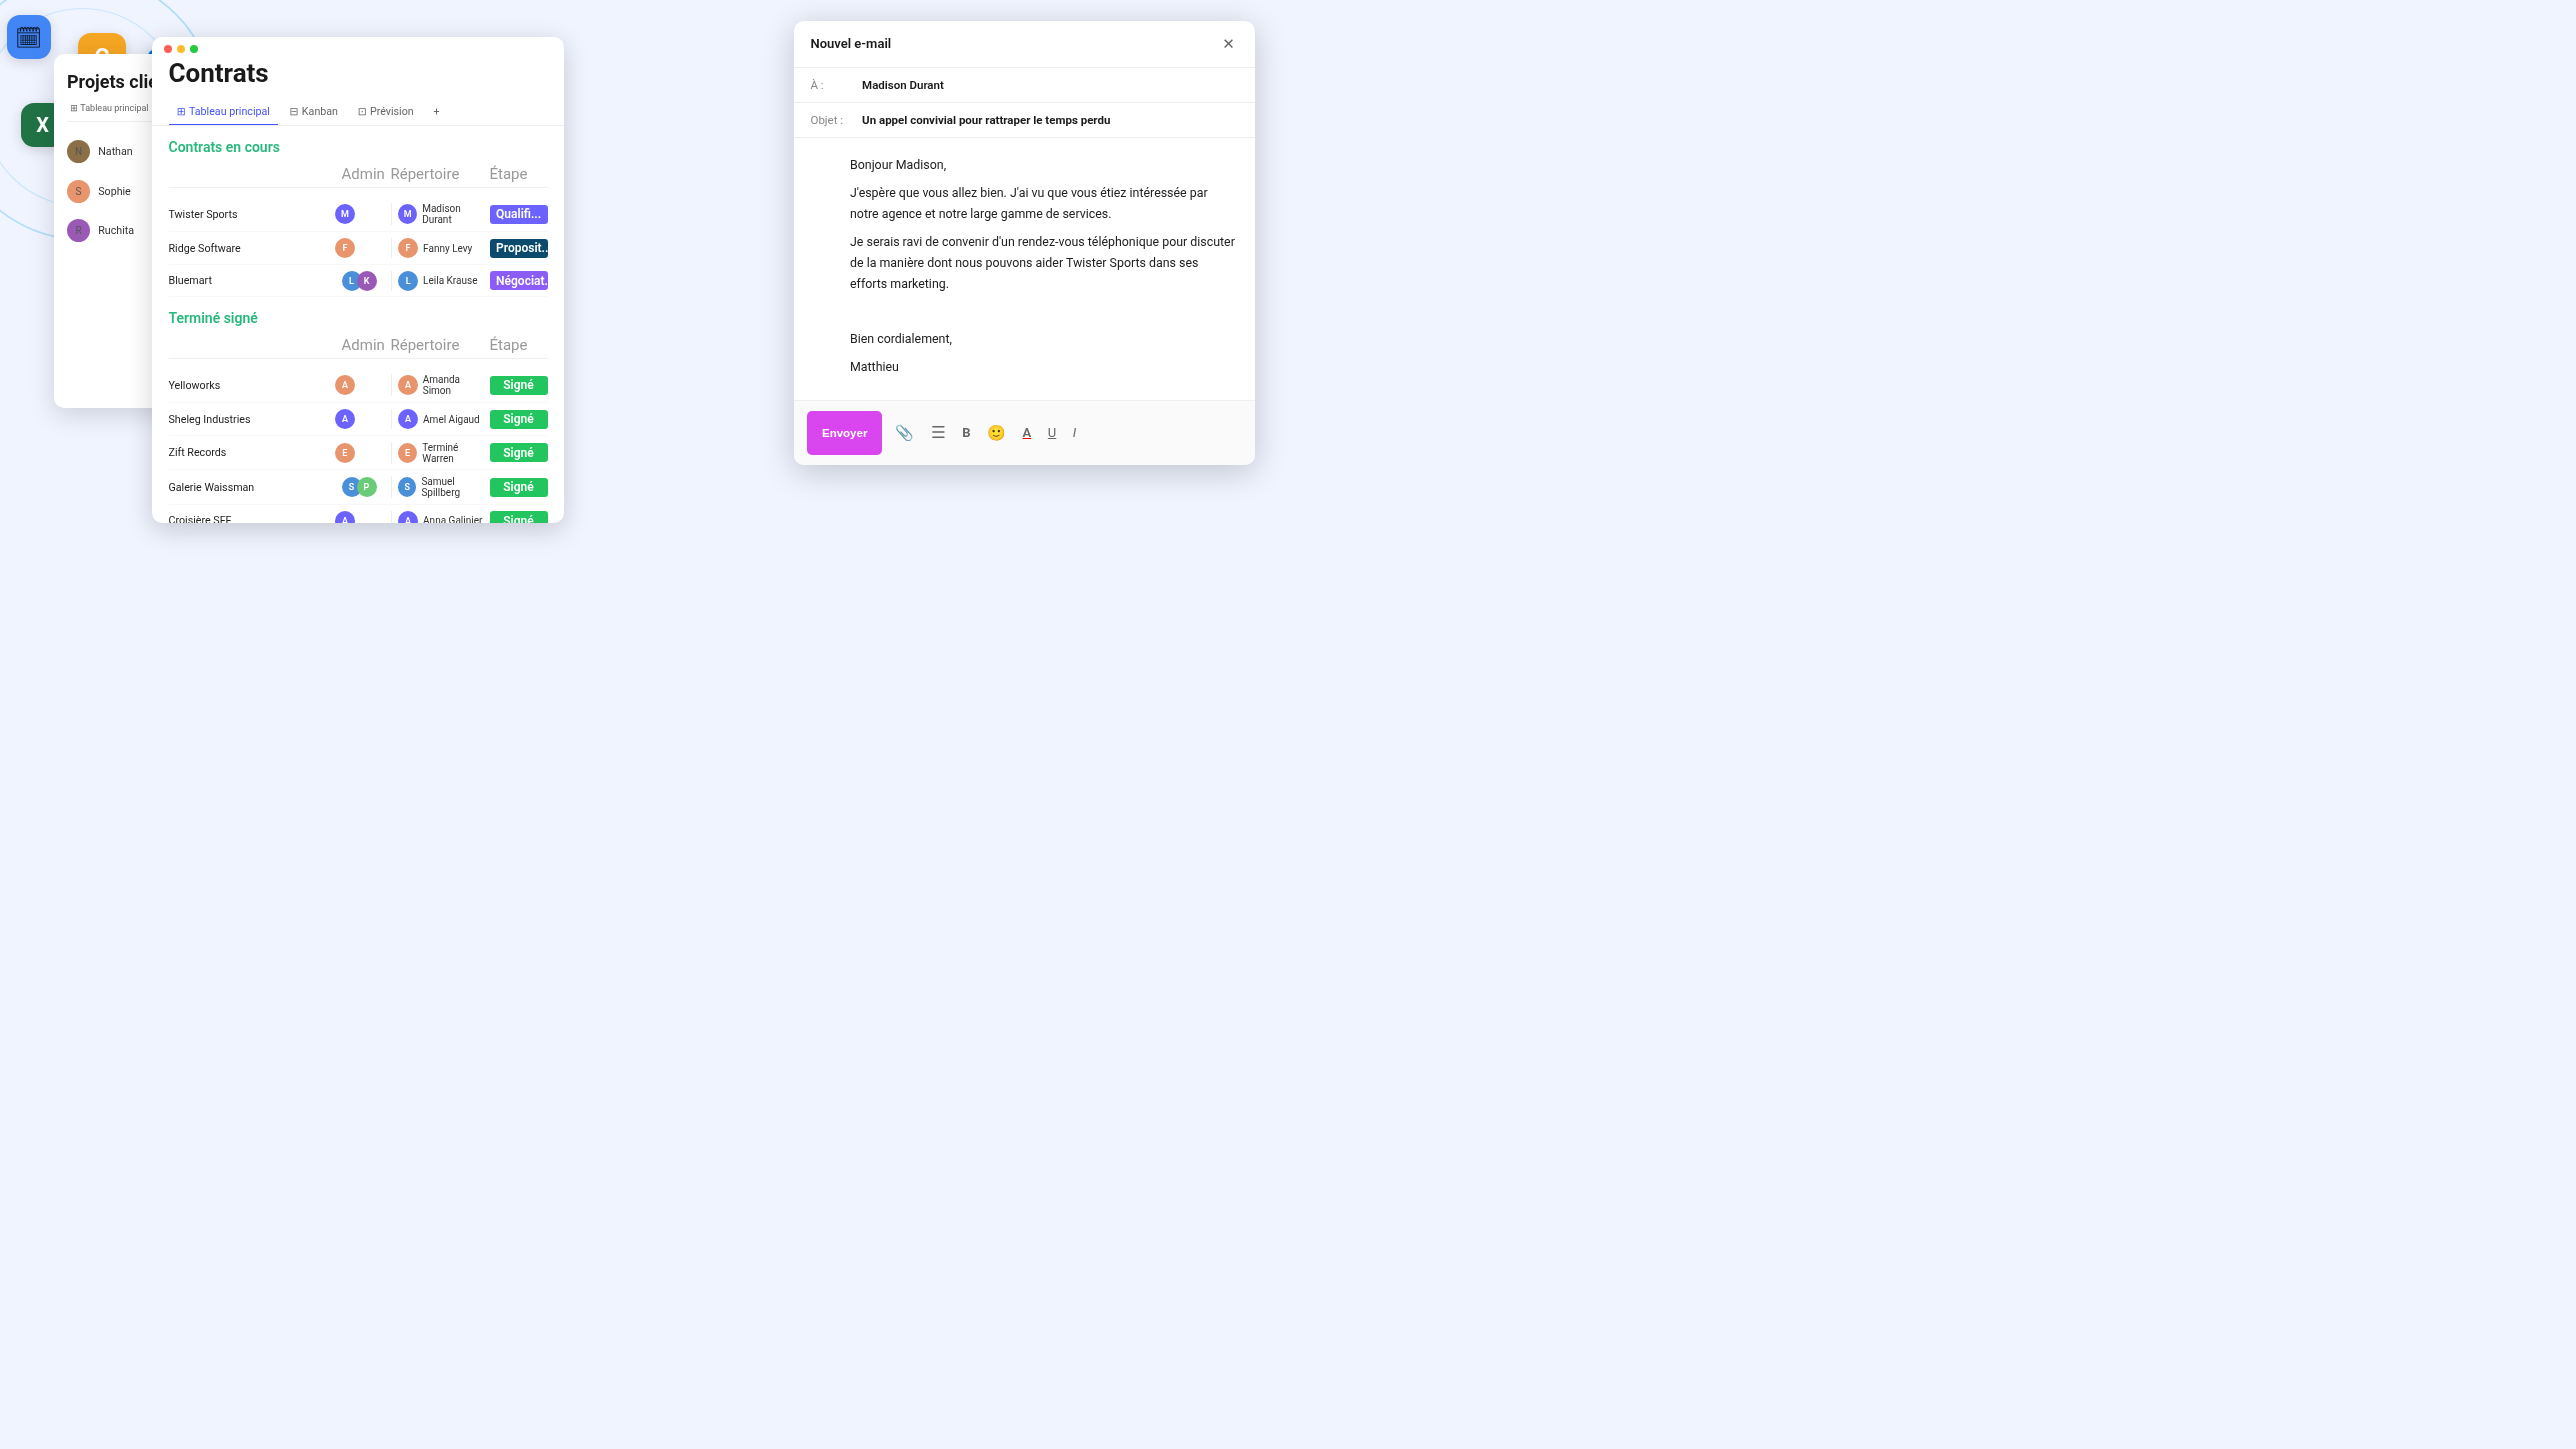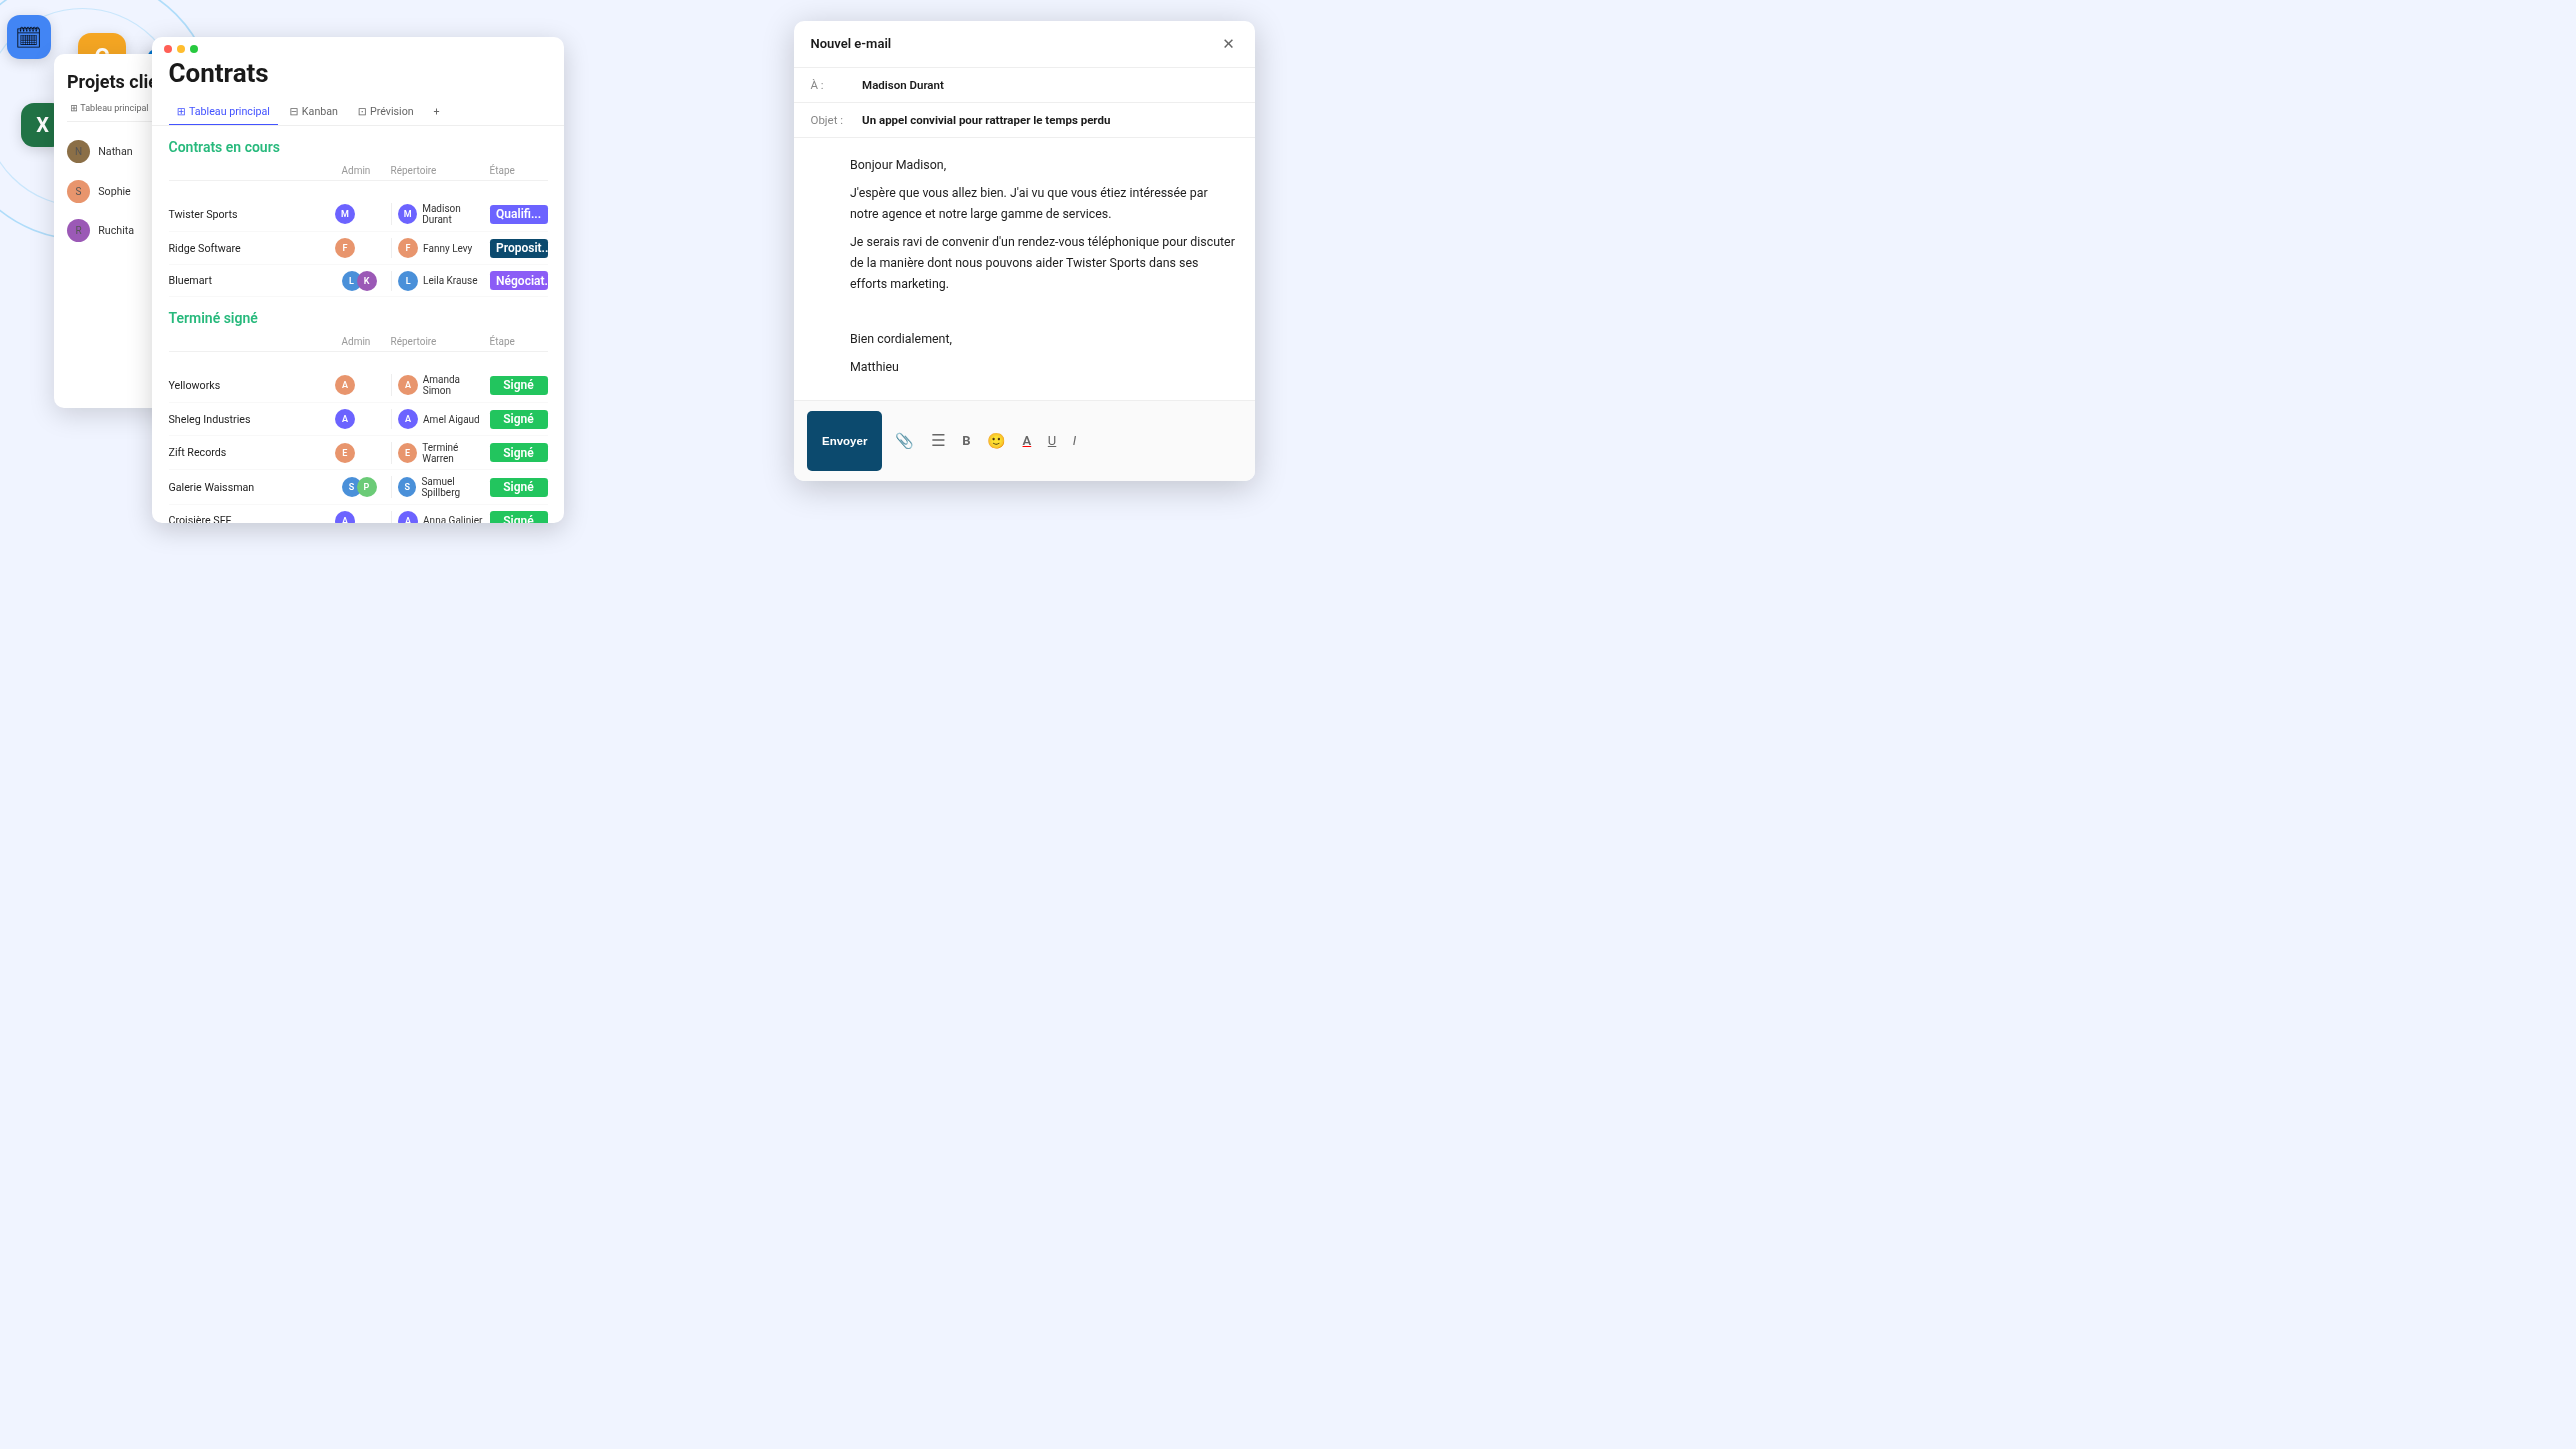--- a/index.html
+++ b/index.html
@@ -200,25 +200,25 @@
       margin-bottom: 6.6px;
     }
 
     .section-title.signed {
       color: #27B97C;
     }
 
     .table-header {
       display: grid;
       grid-template-columns: 1fr 49px 99px 58px;
-      font-size: 10px;
+      font-size: 15px;
       color: #999;
       padding: 3.3px 0;
       border-bottom: 0.8px solid #f0f0f0;
-      margin-bottom: 17px;
+      margin-bottom: 10px;
     }
 
     .table-row {
       display: grid;
       grid-template-columns: 1fr 49px 99px 58px;
       align-items: center;
       padding: 5.8px 0;
       border-bottom: 0.8px solid #f8f8f8;
       font-size: 10.7px;
     }
@@ -356,25 +356,25 @@
     .email-toolbar {
       display: flex;
       align-items: center;
       gap: 10px;
       padding: 10px 13px;
       border-top: 0.8px solid #eee;
       background: #fafafa;
     }
 
     .send-btn {
-      background: #0c4a6e;
+      background: #d946ef;
       color: white;
       border: none;
       border-radius: 5px;
-      padding: 24px 15px;
+      padding: 16px 15px;
       font-size: 11.5px;
       font-weight: 600;
       cursor: pointer;
     }
 
     .toolbar-icon {
       color: #666;
       font-size: 15px;
       cursor: pointer;
       padding: 3.3px;

